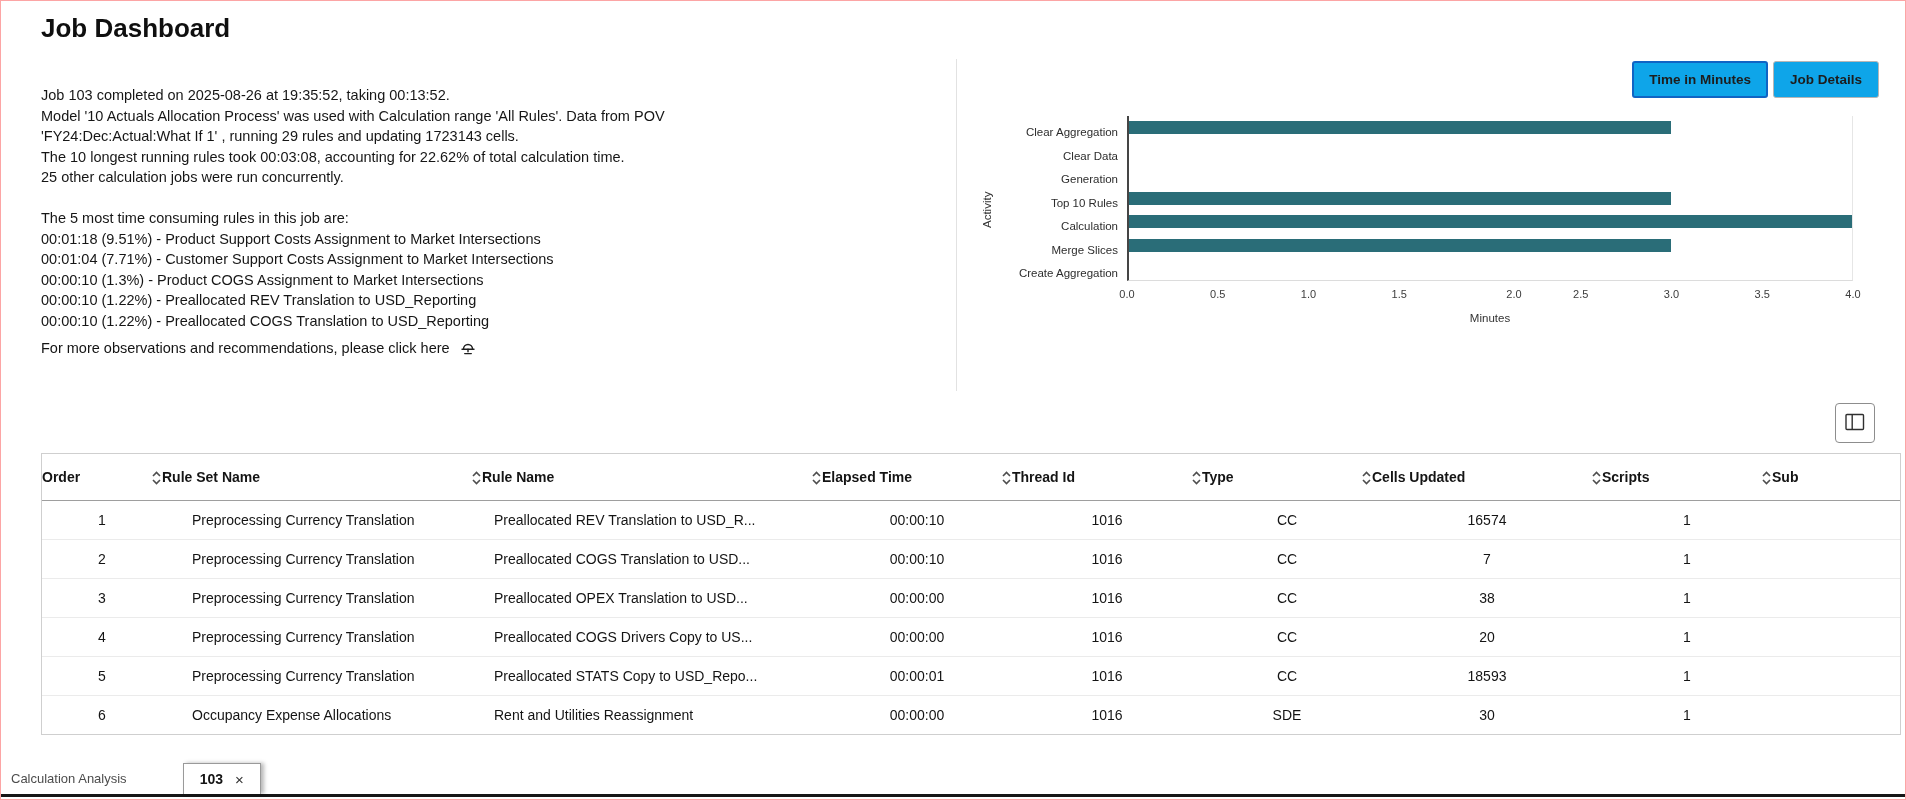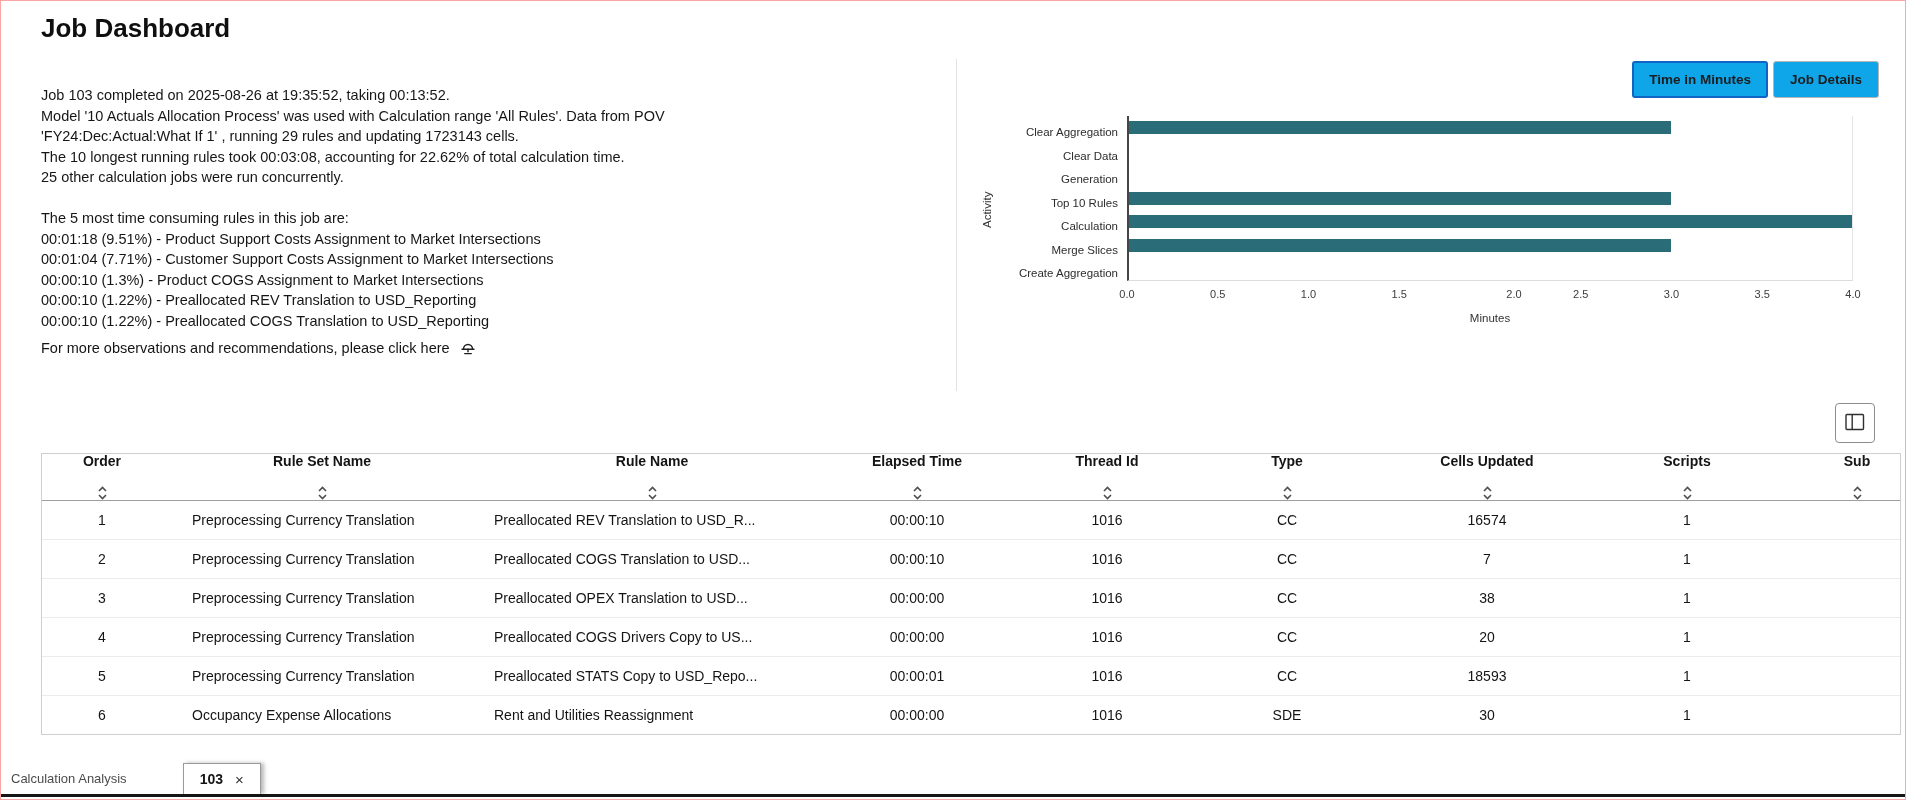--- a/index.html
+++ b/index.html
@@ -40,21 +40,21 @@
   .xlabel{position:absolute;left:152px;right:30px;top:196px;text-align:center;font-size:11.5px;color:#333;}
 
   
   .table-section{position:absolute;top:402px;left:40px;right:4px;}
   .tbl-toolbar{display:flex;justify-content:flex-end;margin-bottom:10px;padding-right:26px;}
   .col-btn{width:40px;height:40px;border:1px solid #8d8d8d;border-radius:4px;background:#fff;
            display:flex;align-items:center;justify-content:center;cursor:pointer;}
   .tbl-wrap{overflow:hidden;border:1px solid #cfcfcf;}
   .tbl{width:1900px;}
   .thead{display:flex;height:46px;align-items:center;border-bottom:1px solid #9e9e9e;font-size:14px;font-weight:bold;}
-  .th{display:flex;align-items:center;justify-content:space-between;gap:14px;box-sizing:border-box;cursor:pointer;flex-direction:column;}
+  .th{display:flex;align-items:center;justify-content:space-between;gap:14px;box-sizing:border-box;cursor:pointer;}
   .sort-icon{display:inline-flex;margin-top:2px;}
   .trow{display:flex;height:38px;align-items:center;border-bottom:1px solid #ebebeb;font-size:14px;background:#fff;}
   .trow:last-child{border-bottom:none;}
   .td{display:flex;align-items:center;justify-content:center;box-sizing:border-box;white-space:nowrap;overflow:hidden;}
   .td.left36{justify-content:flex-start;padding-left:30px;}
   .td.left10{justify-content:flex-start;padding-left:12px;}
 
   
   .footer{position:absolute;left:0;right:0;bottom:2px;height:36px;border-bottom:3px solid #161616;
           display:flex;align-items:flex-end;}

